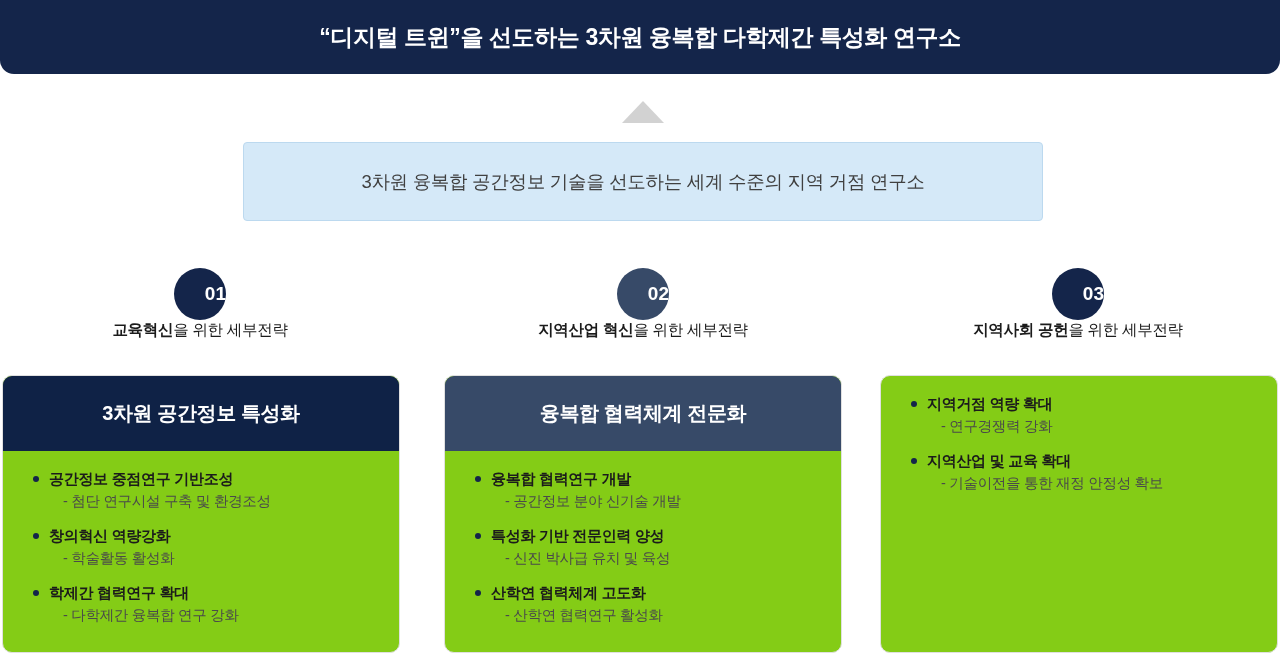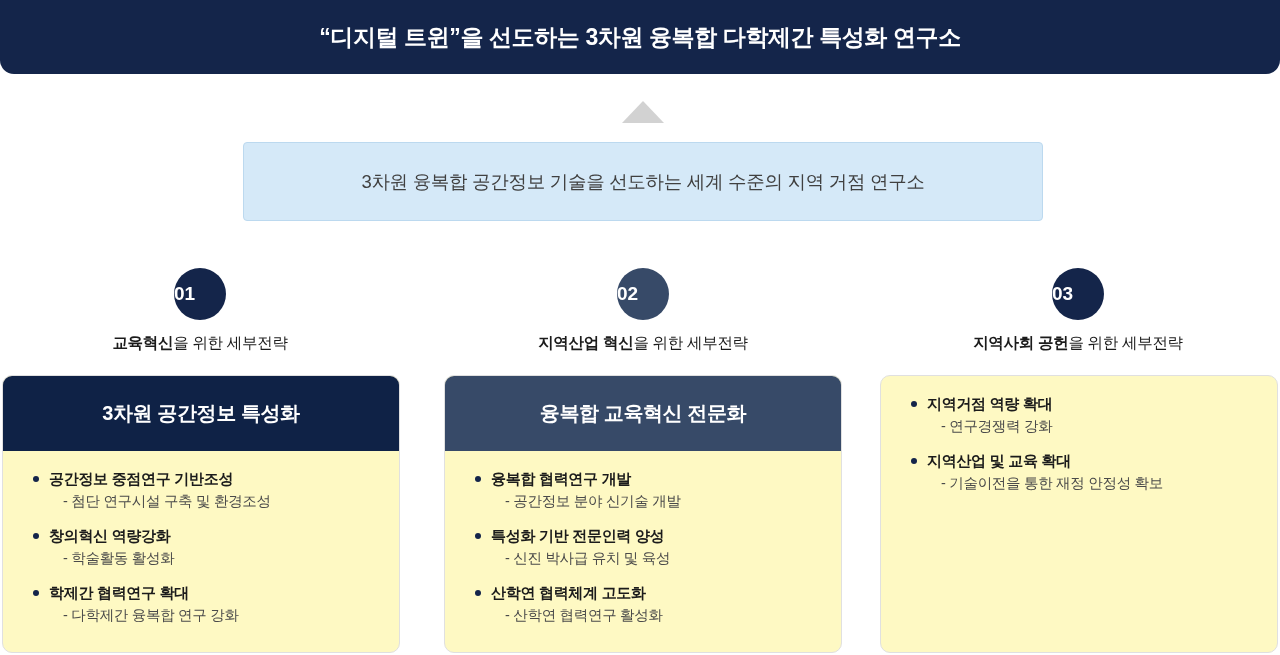--- a/index.html
+++ b/index.html
@@ -90,45 +90,44 @@
   .column-head.c1 { left: 0px; }
   .column-head.c2 { left: 443px; }
   .column-head.c3 { left: 878px; }
 
   .badge {
     width: 52px;
     height: 52px;
     border-radius: 50%;
     display: flex;
     align-items: center;
-    justify-content: flex-start;
+    justify-content: flex-end;
     color: #ffffff;
     font-size: 19px;
     font-weight: bold;
   }
   .badge.navy  { background: #14254a; }
   .badge.slate { background: #374a68; }
 
   .column-label {
-    margin-top: 13px;
     font-size: 15.5px;
     color: #1b1b1b;
     letter-spacing: -0.3px;
     white-space: nowrap;
   }
   .column-label .strong { font-weight: bold; }
 
   
   .card {
     position: absolute;
     top: 375px;
     width: 398px;
     height: 278px;
     border-radius: 10px;
-    background: #fef9c3;
+    background: #84cc16;
     border: 1px solid #e0e0e0;
     box-sizing: border-box;
     overflow: hidden;
   }
   .card.card1 { left: 2px;   }
   .card.card2 { left: 444px; }
   .card.card3 { left: 880px; }
 
   .card-header {
     height: 75px;
@@ -248,21 +247,21 @@
         <span class="bullet-dot"></span>
         <span>학제간 협력연구 확대</span>
       </div>
       <div class="bullet-sub">- 다학제간 융복합 연구 강화</div>
     </div>
   </div>
 </div>
 
 <div class="card card2">
   <div class="card-header slate">
-    <div class="card-header-title">융복합 교육혁신 전문화</div>
+    <div class="card-header-title">융복합 협력체계 전문화</div>
   </div>
   <div class="card-body">
     <div class="bullet-item">
       <div class="bullet-title">
         <span class="bullet-dot"></span>
         <span>융복합 협력연구 개발</span>
       </div>
       <div class="bullet-sub">- 공간정보 분야 신기술 개발</div>
     </div>
     <div class="bullet-item">

